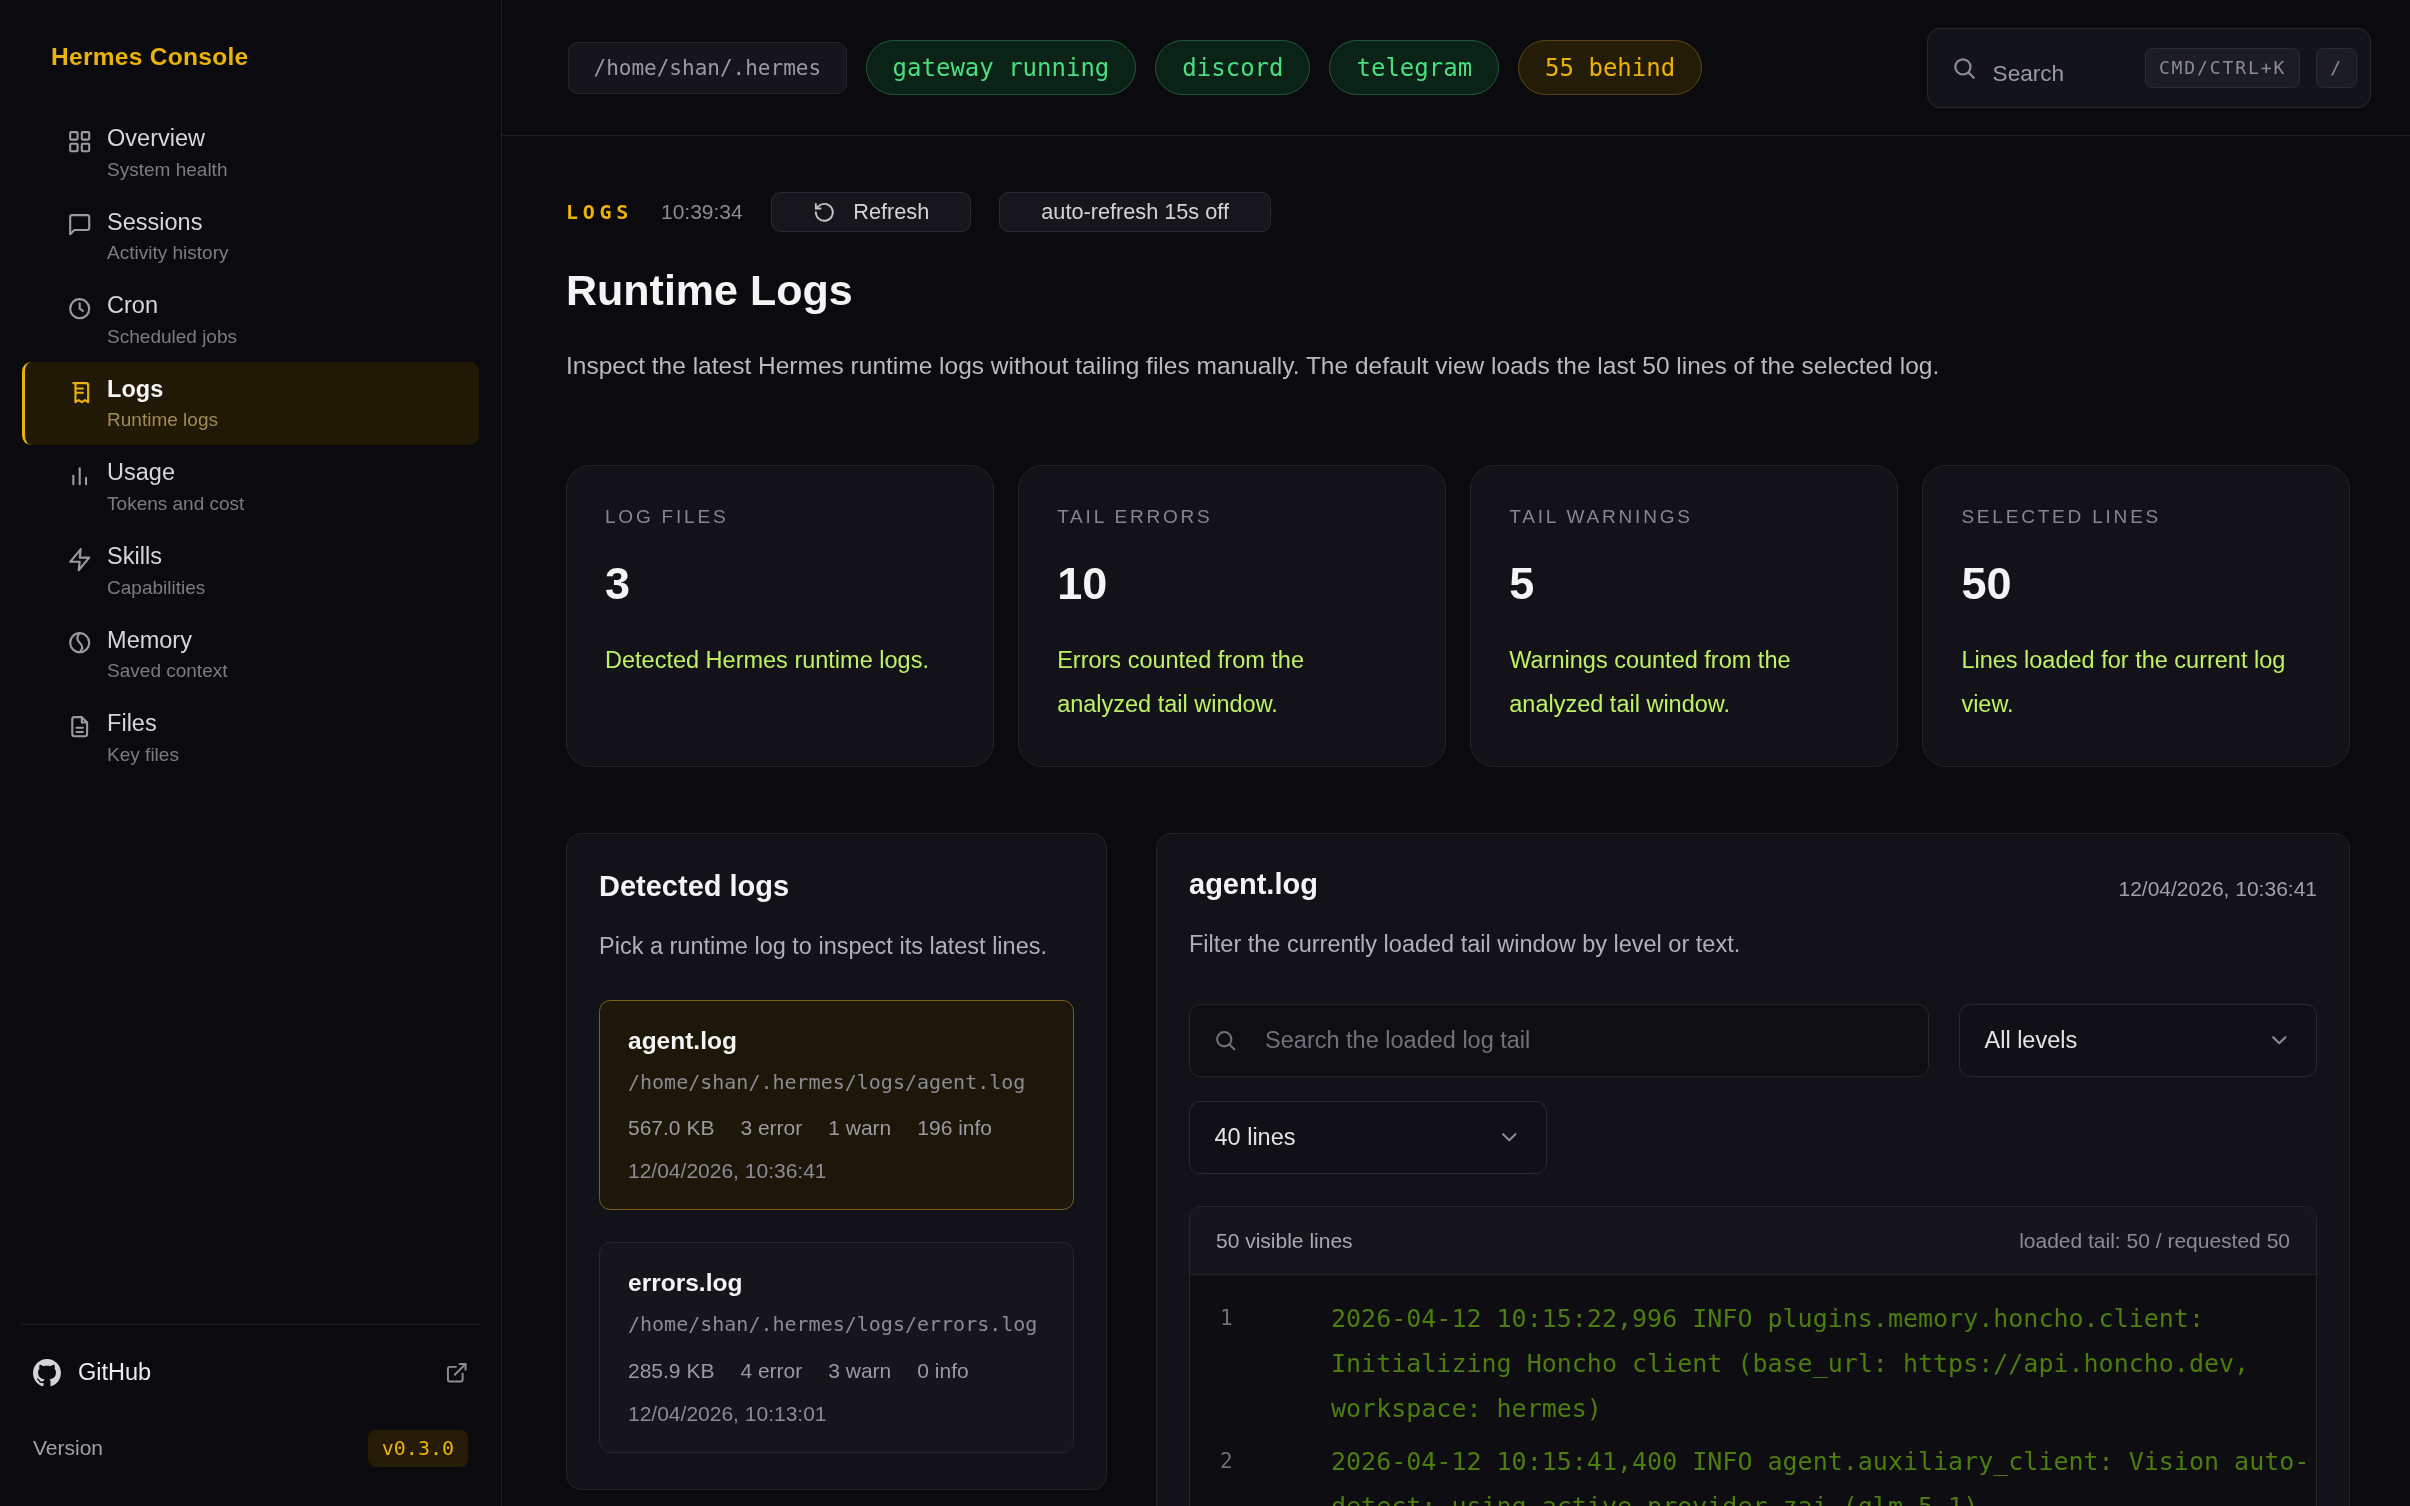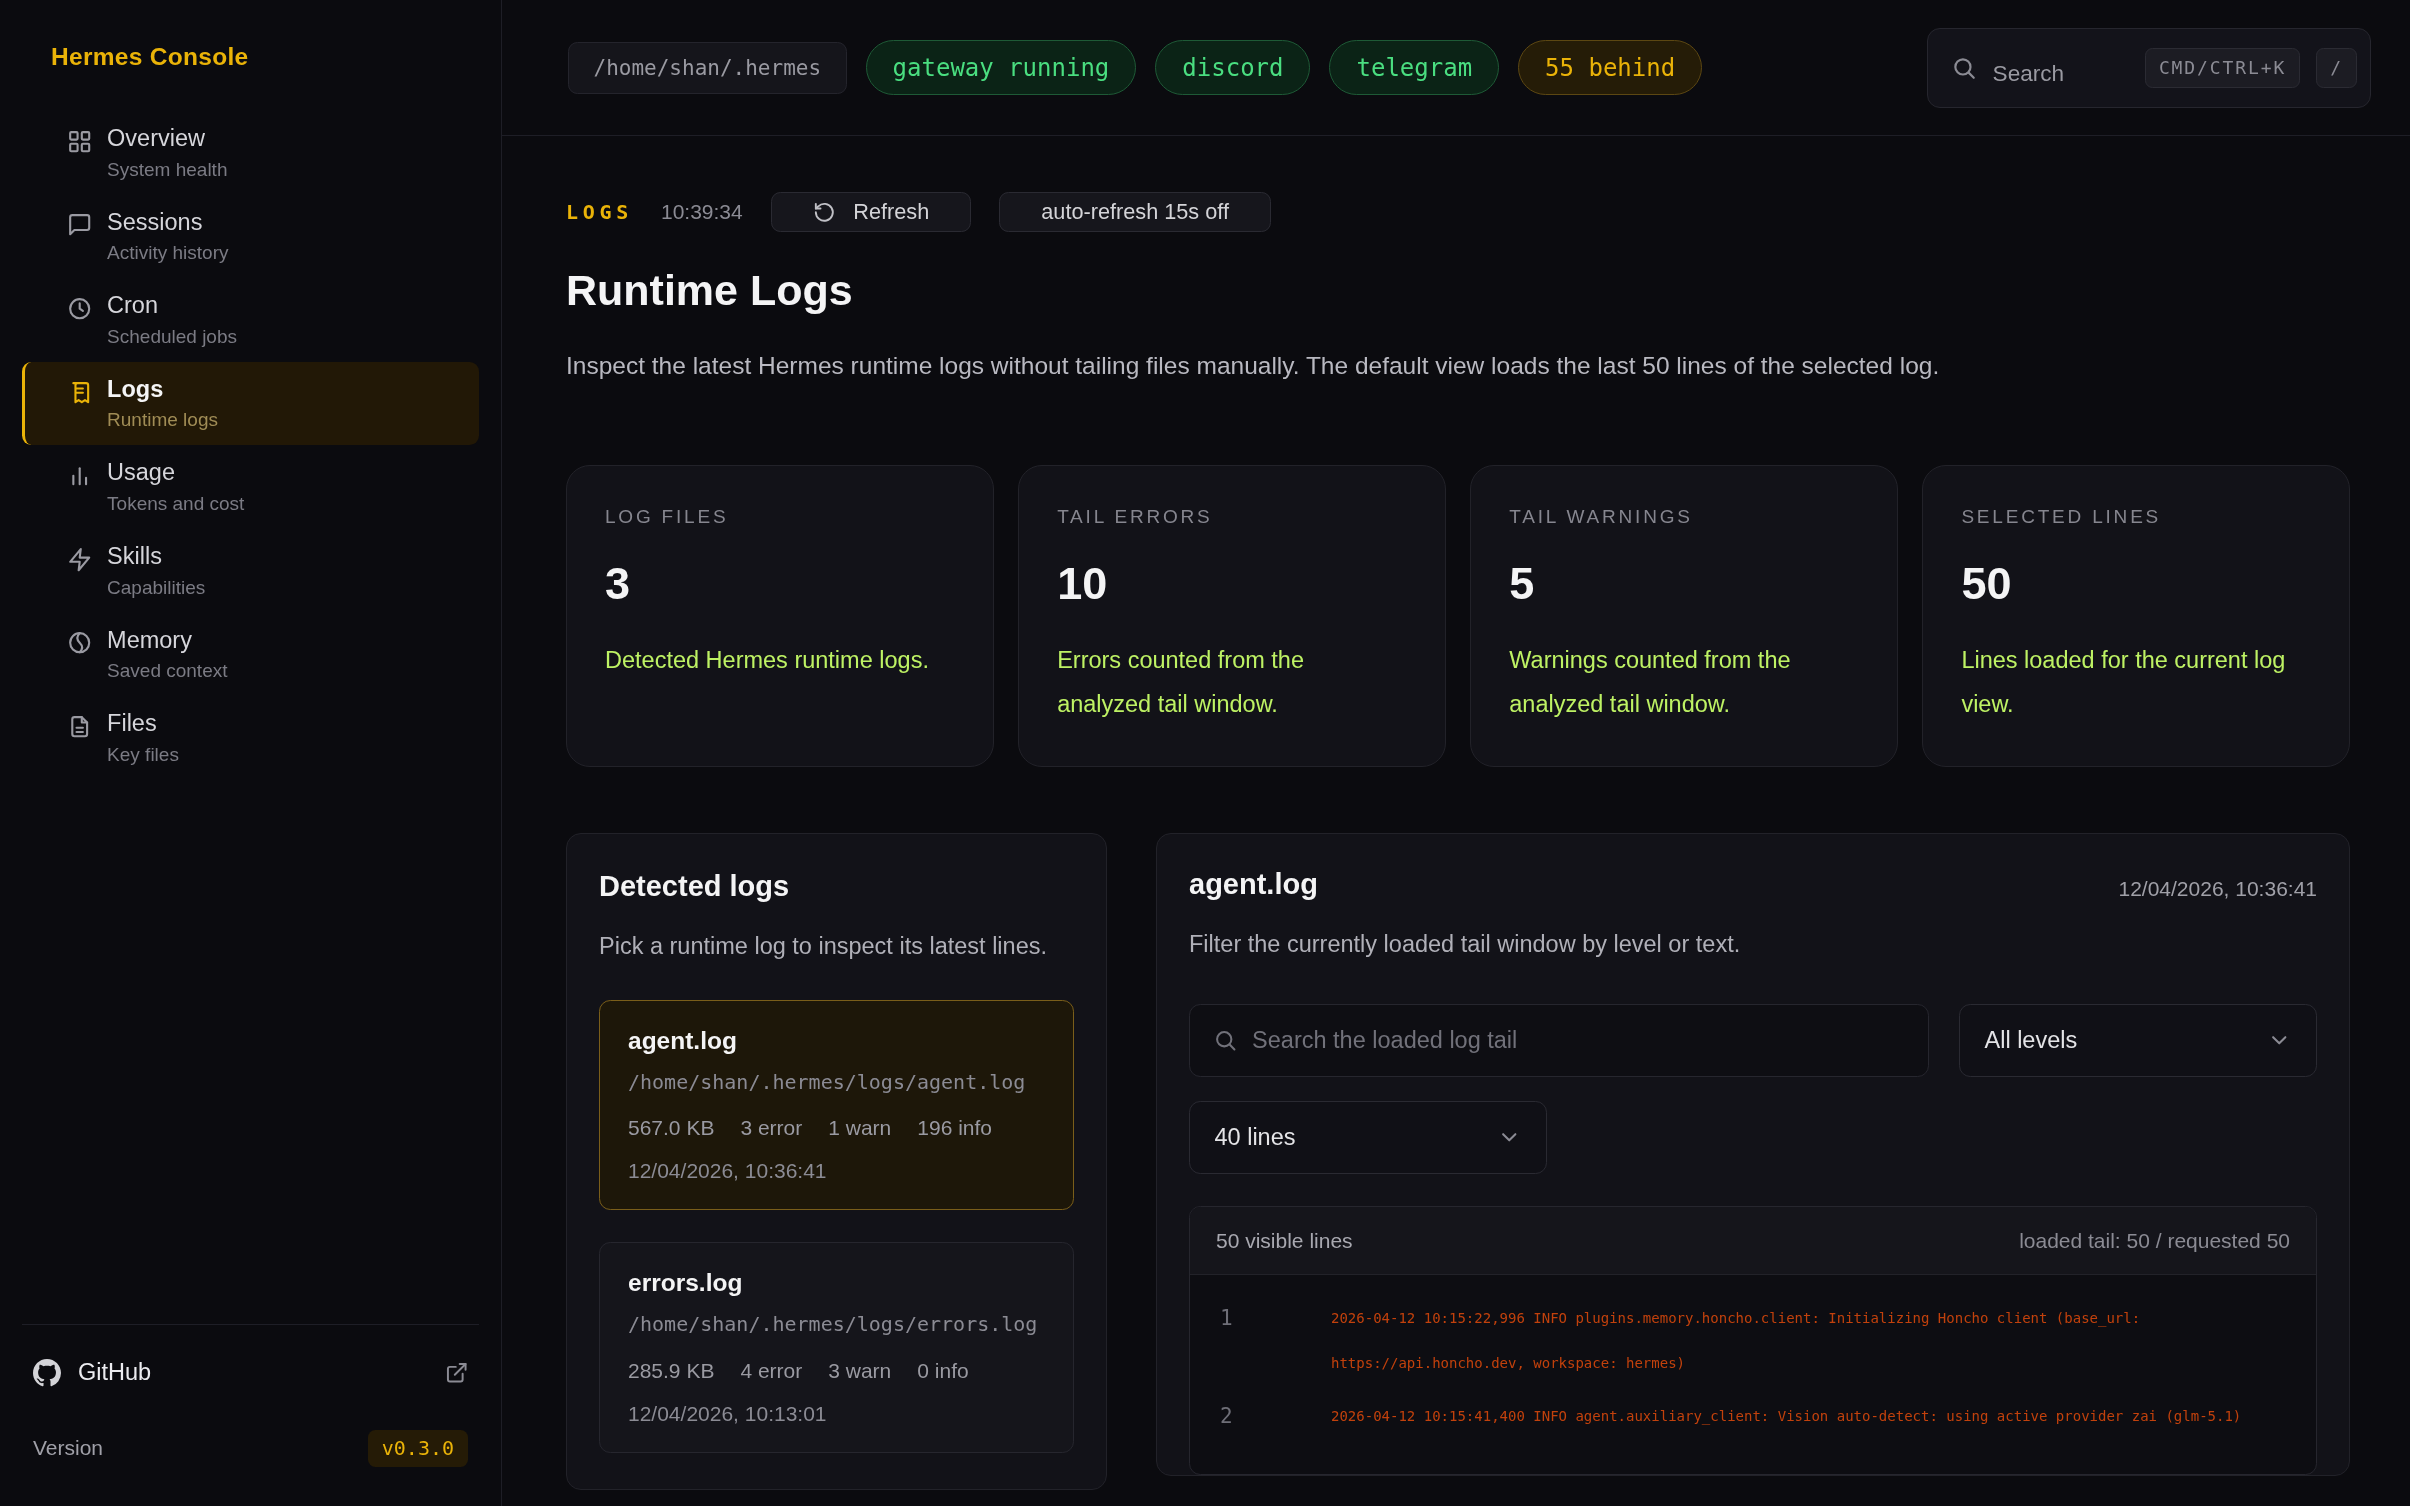--- a/index.html
+++ b/index.html
@@ -67,35 +67,35 @@
   .file-card.selected { border-color:#7a5e1a; background:#1d1709; }
   .file-name { font-size:24.5px; font-weight:600; color:#f4f4f5; }
   .file-path { margin-top:15px; font-family:"DejaVu Sans Mono", monospace; font-size:20px; color:#8b8b94; }
   .file-meta { margin-top:22.6px; display:flex; gap:26px; font-size:21px; color:#9a9aa2; }
   .file-ts { margin-top:19px; font-size:21px; color:#8b8b94; }
 
   .panel-right { flex:1; min-width:0; padding:34px 32px 0; }
   .viewer-head { display:flex; align-items:flex-end; justify-content:space-between; }
   .viewer-ts { font-size:21px; color:#a0a0a8; }
   .controls { margin-top:38px; display:flex; gap:30px; }
-  .tail-search { flex:1; height:73px; display:flex; align-items:center; gap:15px; background:#0e0e13; border:0.9px solid #26262e; border-radius:11.3px; padding:0 22.6px; }
+  .tail-search { flex:1; height:73px; display:flex; align-items:center; gap:28px; background:#0e0e13; border:0.9px solid #26262e; border-radius:11.3px; padding:0 22.6px; }
   .tail-search .s-icon { width:24.5px; height:24.5px; color:#71717a; flex:none; }
   .tail-search input { flex:1; background:transparent; border:none; outline:none; font-size:23.5px; color:#e4e4e7; font-family:inherit; }
   .tail-search input::placeholder { color:#71717a; }
   .select { width:358px; height:73px; display:flex; align-items:center; justify-content:space-between; background:#101016; border:0.9px solid #2a2a32; border-radius:11.3px; padding:0 24.5px; font-size:23.5px; color:#e4e4e7; cursor:pointer; }
   .select .chev { width:24.5px; height:24.5px; color:#8b8b94; }
   .lines-row { margin-top:24.5px; }
   .logbox { margin-top:32px; border:0.9px solid #26262e; border-radius:11.3px; overflow:hidden; background:#0d0d12; }
   .logbox-head { display:flex; justify-content:space-between; align-items:center; padding:21.7px 26px; background:#15151b; border-bottom:0.9px solid #222229; }
   .logbox-head .lh-left { font-size:21px; color:#a8a8b0; }
   .logbox-head .lh-right { font-size:21px; color:#8b8b94; }
   .logbody { padding:21px 0 28px; }
   .logrow { display:flex; margin-bottom:7.5px; }
   .lognum { width:141px; flex:none; padding-left:30px; font-family:"DejaVu Sans Mono", monospace; font-size:21px; line-height:45px; color:#6e6e77; }
-  .logtext { font-family:"DejaVu Sans Mono", monospace; font-size:14px; line-height:45px; color:#c2410c; max-width:979px; }
+  .logtext { font-family:"DejaVu Sans Mono", monospace; font-size:25px; line-height:45px; color:#4d7c0f; max-width:979px; }
 </style>
 </head>
 <body>
 
 <div class="app">
 
   <aside class="sidebar">
     <div class="brand">Hermes Console</div>
 
     <nav class="nav">

